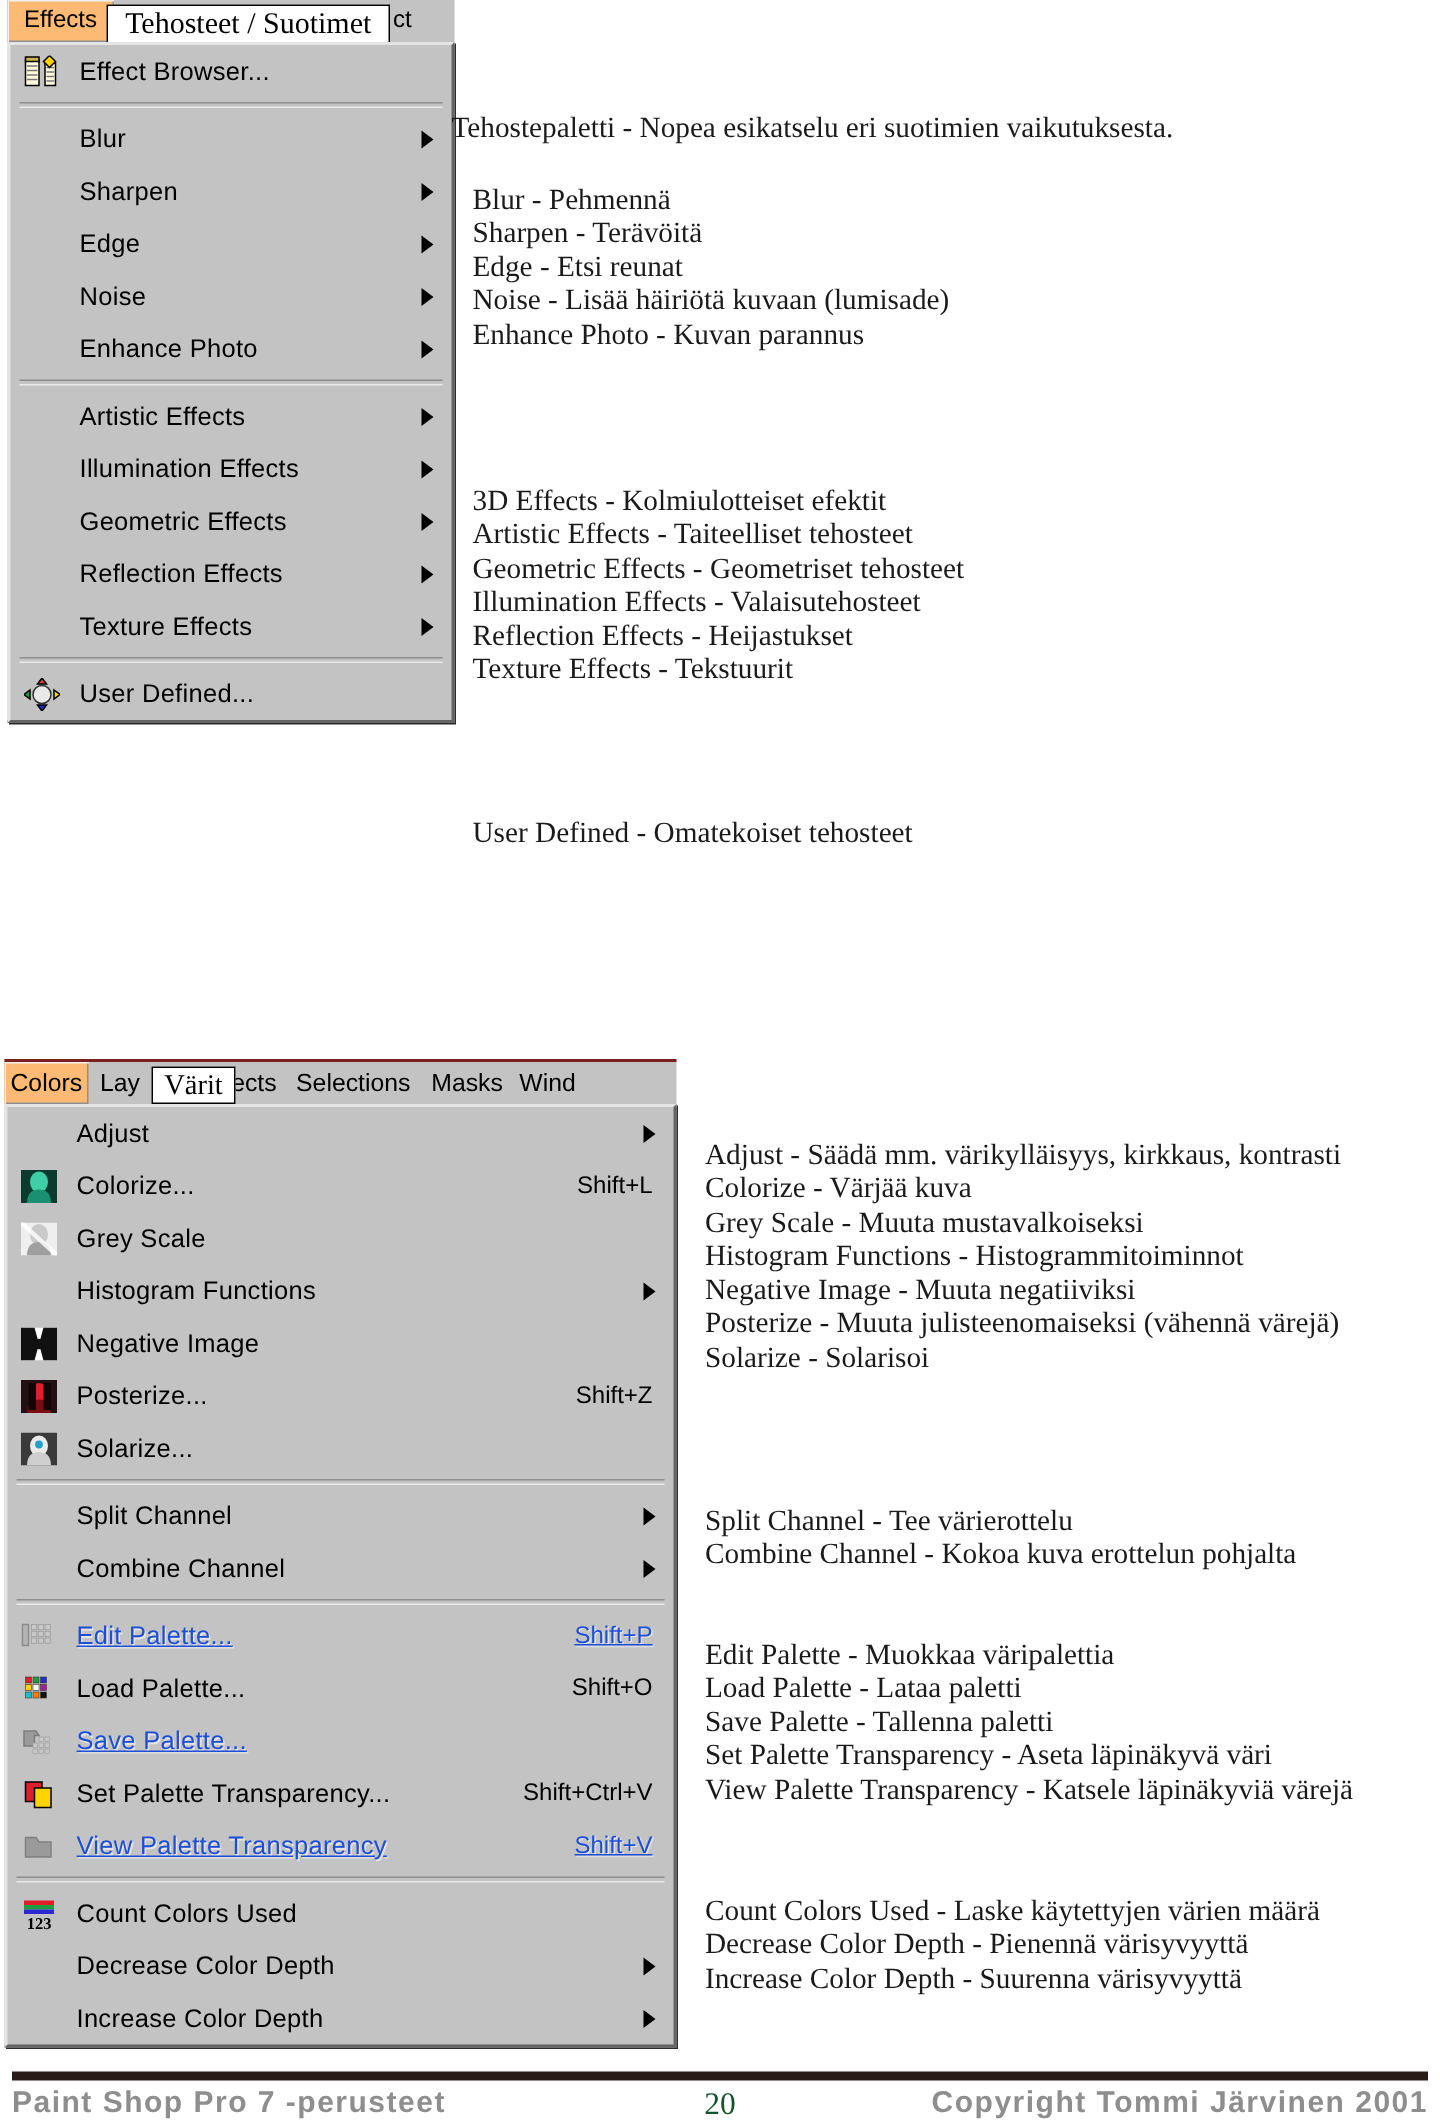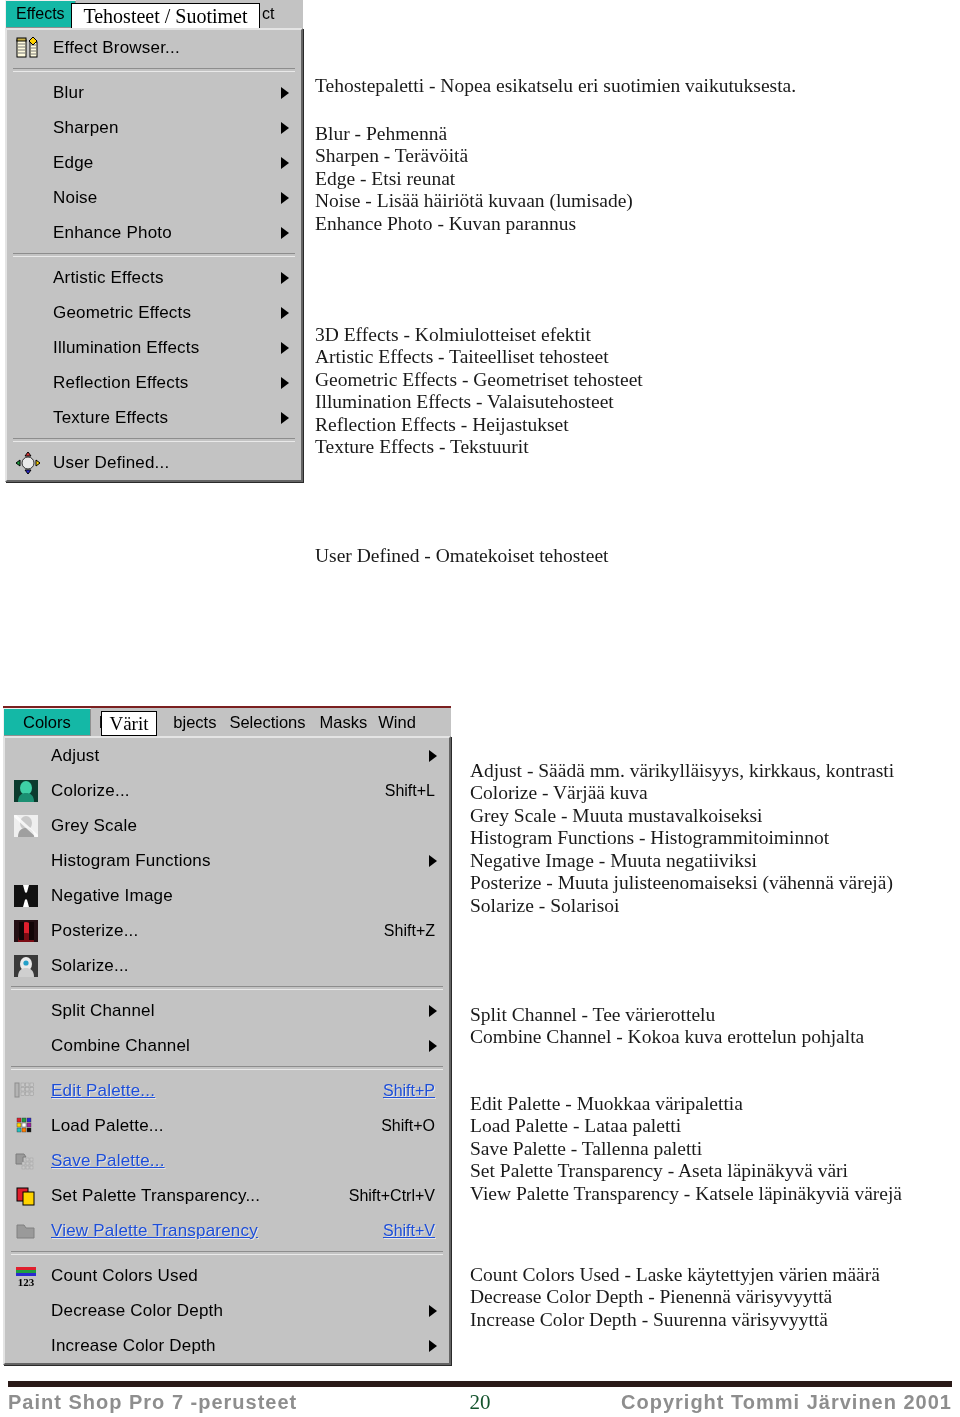--- a/index.html
+++ b/index.html
@@ -12,21 +12,21 @@
   
   .menubar{
     background:#c3c3c3;
     font-family:"Liberation Sans",sans-serif;
     font-size:16px;color:#000;
     display:flex;align-items:center;
     height:28px;
     position:relative;
   }
   .menubar .mi{padding:0 11px;white-space:nowrap;line-height:28px;}
-  .menubar .mi.active{background:#14b8a6;box-shadow:inset 1px 1px 0 #efefef, inset -1px -1px 0 #8f8f8f;}
+  .menubar .mi.active{background:#fdba74;box-shadow:inset 1px 1px 0 #efefef, inset -1px -1px 0 #8f8f8f;}
 
   .menupanel{
     background:#c3c3c3;
     border-top:2px solid #e4e4e4;
     border-left:2px solid #e4e4e4;
     border-right:2px solid #646464;
     border-bottom:2px solid #646464;
     box-shadow:1px 1px 0 #2a2a2a;
     font-family:"Liberation Sans",sans-serif;
     position:relative;
@@ -154,26 +154,26 @@
 
     <div class="msep"></div>
 
     <div class="mrow">
       <span class="ico"></span>
       <span class="lbl">Artistic Effects</span>
       <span class="arw"></span>
     </div>
     <div class="mrow">
       <span class="ico"></span>
+      <span class="lbl">Illumination Effects</span>
+      <span class="arw"></span>
+    </div>
+    <div class="mrow">
+      <span class="ico"></span>
       <span class="lbl">Geometric Effects</span>
-      <span class="arw"></span>
-    </div>
-    <div class="mrow">
-      <span class="ico"></span>
-      <span class="lbl">Illumination Effects</span>
       <span class="arw"></span>
     </div>
     <div class="mrow">
       <span class="ico"></span>
       <span class="lbl">Reflection Effects</span>
       <span class="arw"></span>
     </div>
     <div class="mrow">
       <span class="ico"></span>
       <span class="lbl">Texture Effects</span>
@@ -191,21 +191,21 @@
           <polygon points="0,11 4,8 4,14" fill="#1f9e3f" stroke="#000"></polygon>
           <polygon points="24,11 20,8 20,14" fill="#ffd400" stroke="#000"></polygon>
         </svg>
       </span>
       <span class="lbl">User Defined...</span>
     </div>
 
   </div>
 </div>
 
-<div class="annot" style="left:315px;top:52px;width:620px;">
+<div class="annot" style="left:301px;top:52px;width:620px;">
   <span>Tehostepaletti - Nopea esikatselu eri suotimien vaikutuksesta.</span>
 </div>
 
 <div class="annot" style="left:315px;top:100px;width:620px;">
   <span>Blur - Pehmennä
 Sharpen - Terävöitä
 Edge - Etsi reunat
 Noise - Lisää häiriötä kuvaan (lumisade)
 Enhance Photo - Kuvan parannus</span>
 </div>
@@ -219,21 +219,21 @@
 Texture Effects - Tekstuurit</span>
 </div>
 
 <div class="annot" style="left:315px;top:522px;width:620px;">
   <span>User Defined - Omatekoiset tehosteet</span>
 </div>
 
 <div id="colors-shot">
 
   <div class="menubar" style="width:448px;border-top:2px solid #7b2020;font-size:16.5px;">
-    <span class="mi active" style="padding:0 20px;"><span>Colors</span></span>
+    <span class="mi active" style="padding:0 4px;"><span>Colors</span></span>
     <span class="mi" style="padding:0 4px 0 8px;"><span>Lay</span></span>
     <span class="mi" style="padding:0 6px 0 44px;"><span>bjects</span></span>
     <span class="mi" style="padding:0 7px;text-align:center;"><span>Selections</span></span>
     <span class="mi" style="padding:0 7px;"><span>Masks</span></span>
     <span class="mi" style="padding:0 4px;"><span>Wind</span></span>
   </div>
 
   <div class="overlaybox" style="left:98px;top:5px;width:54px;height:23px;font-size:19px;">
     <span>Värit</span>
   </div>

